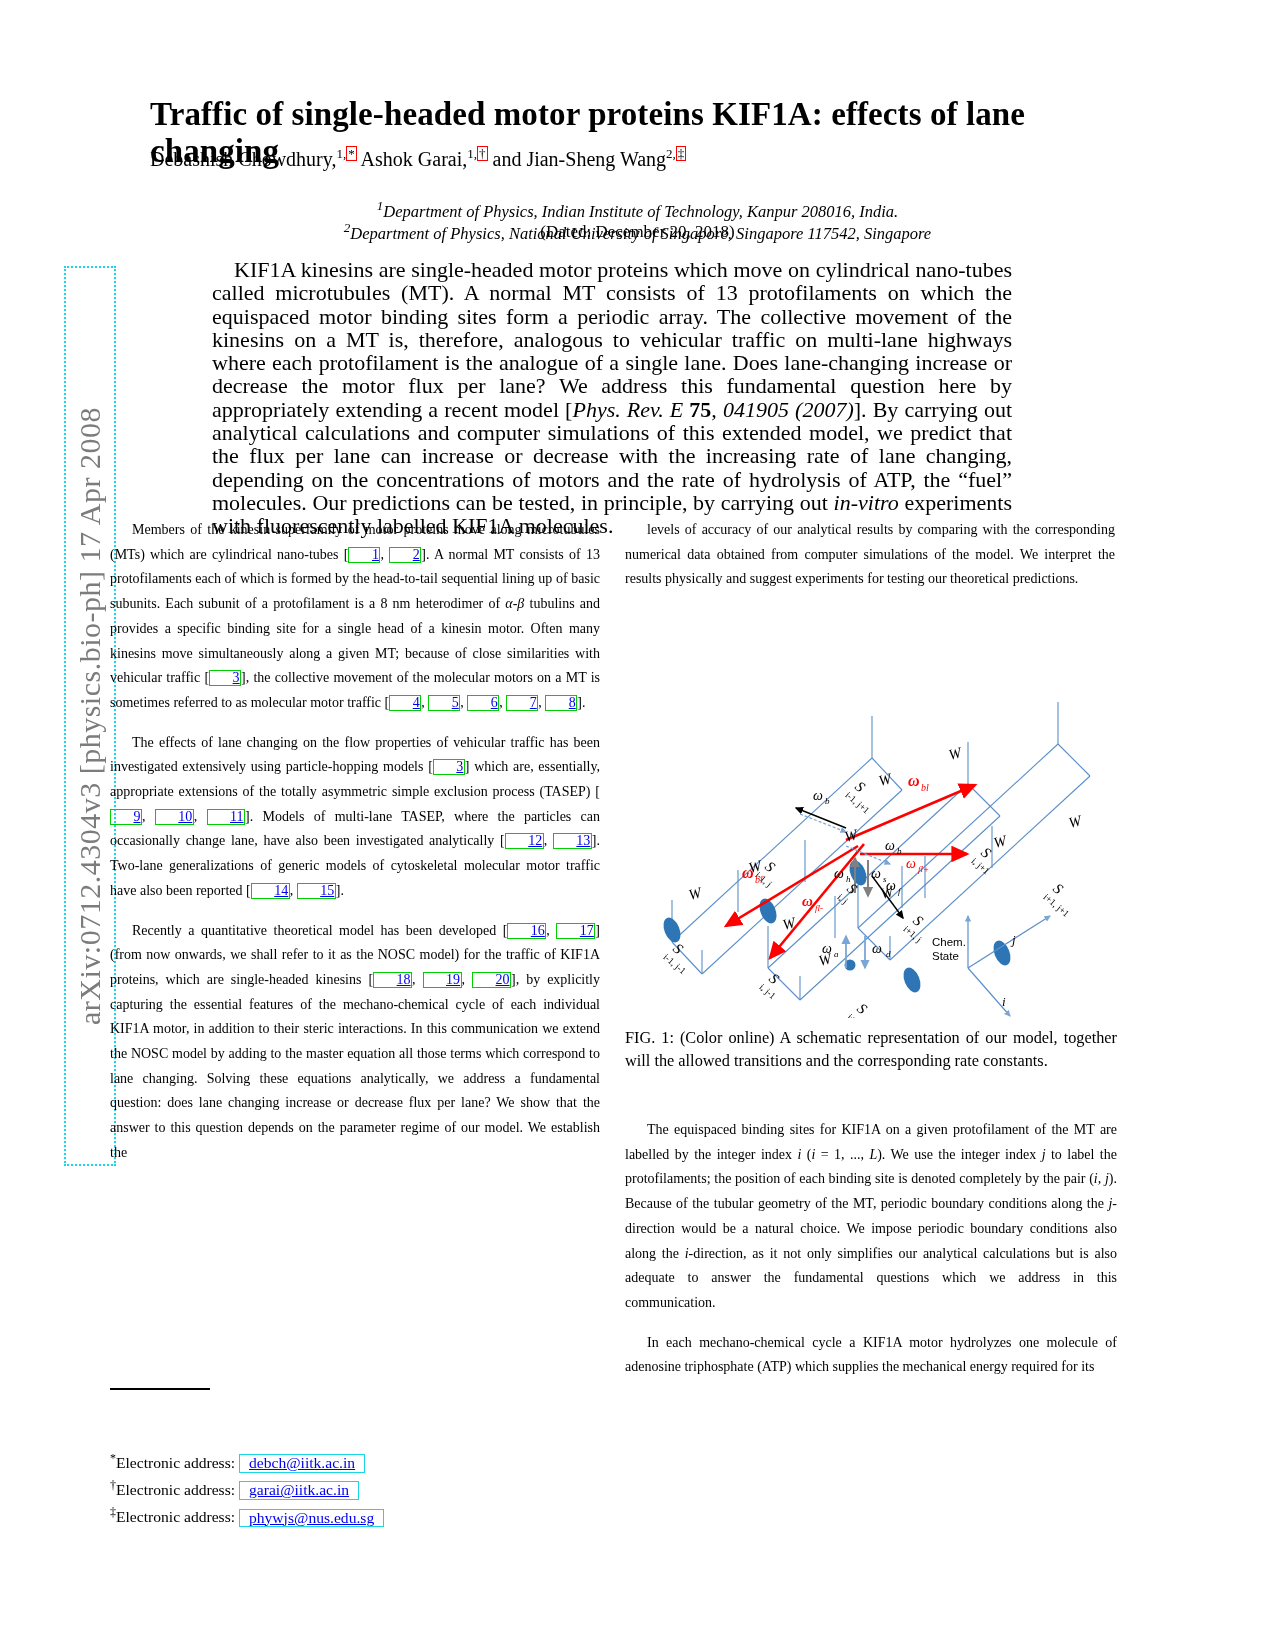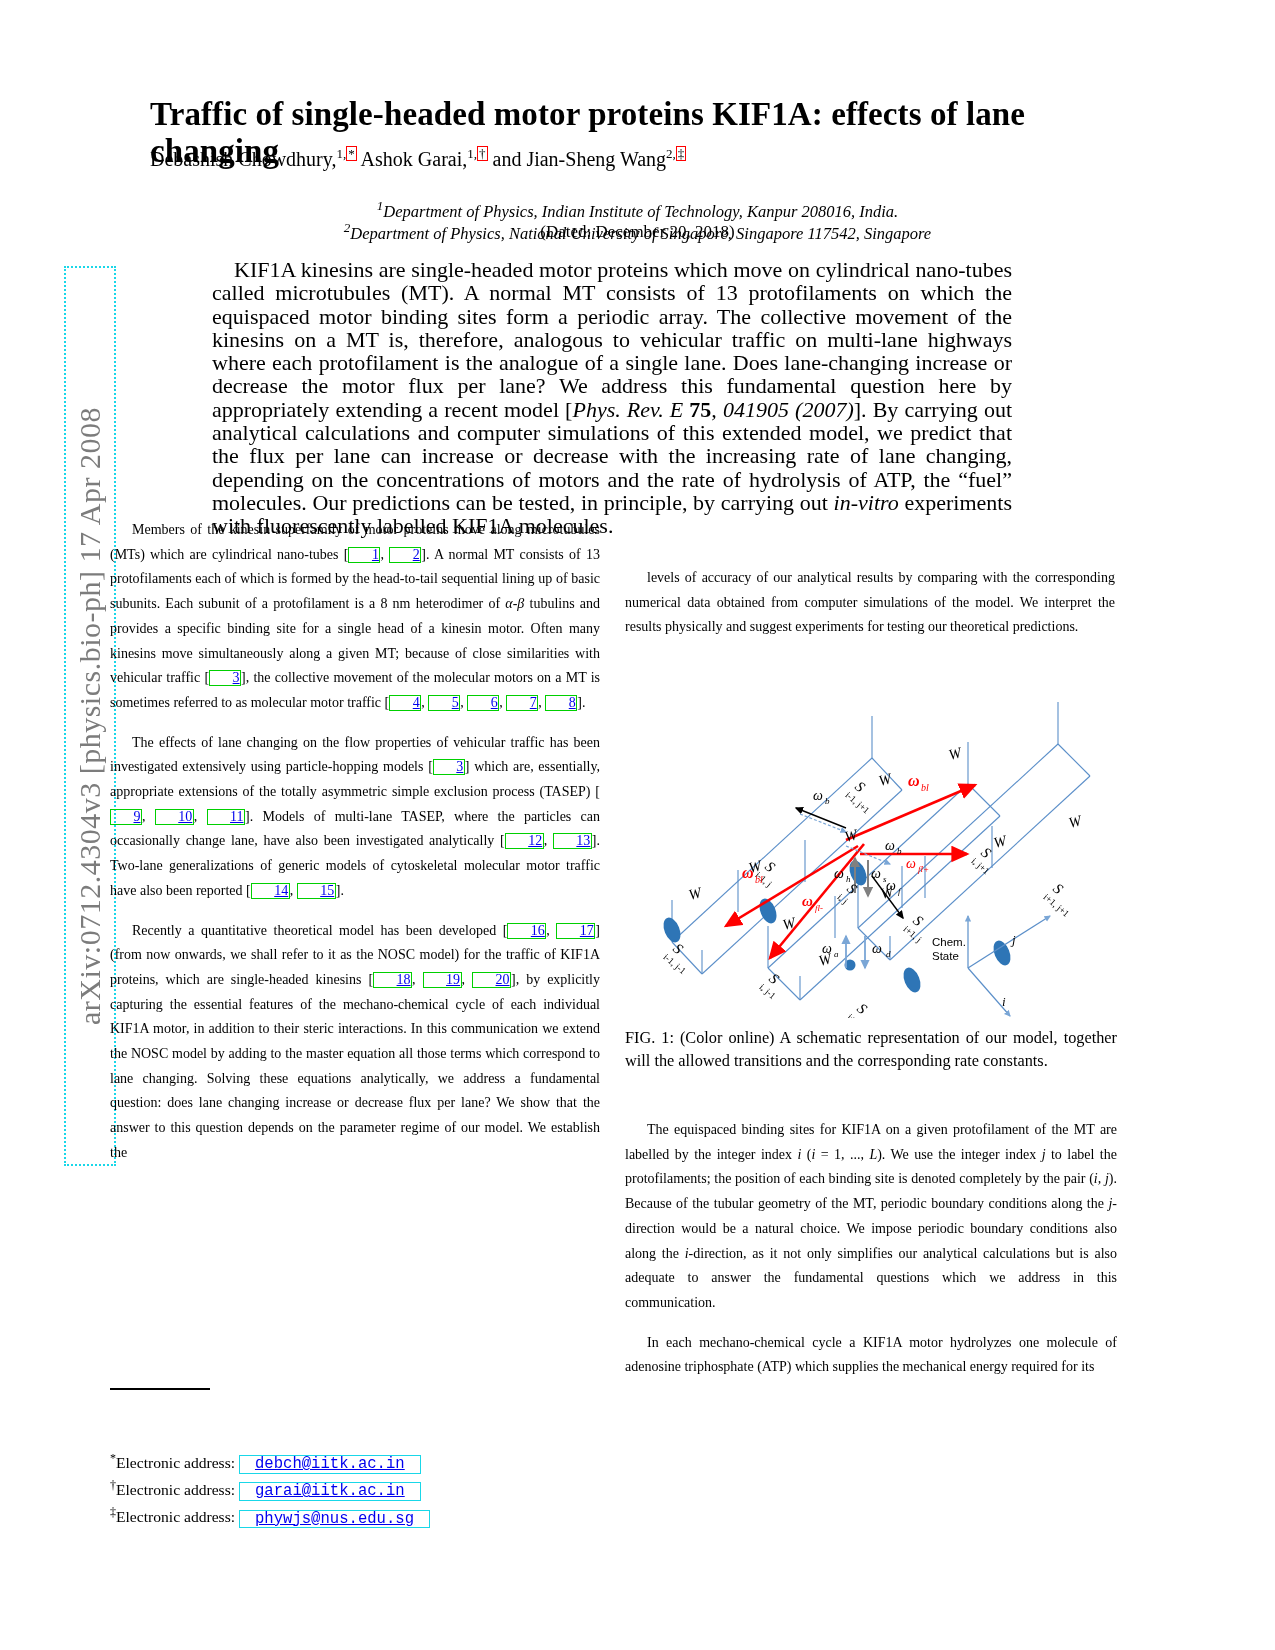--- a/index.html
+++ b/index.html
@@ -109,37 +109,36 @@
   .col {
     position: absolute;
     top: 518px;
     width: 490px;
     font-size: 14px;
     line-height: 24.7px;
     text-align: justify;
     text-justify: inter-word;
   }
   #col-left  { left: 110px;  height: 840px; }
-  #col-right { left: 625px;  height: 1080px; margin-top: 48px; }
+  #col-right { left: 625px;  height: 1080px; }
 
   .para { margin: 0 0 0 0; text-indent: 22px; }
   .para + .para { margin-top: 15px; }
 
   .cite {
     border: 1.6px solid #00d000;
     padding: 0 0.5px;
     display: inline-block;
     line-height: 1.0;
   }
   .mail {
     border: 1.6px solid #19d7e8;
-    padding: 0 15px;
+    padding: 0 9px;
     display: inline-block;
     line-height: 1.05;
-    font-family: Liberation Mono, monospace;
   }
 
   
   #footnote-rule {
     position: absolute;
     left: 110px;
     top: 1388px;
     width: 100px;
     height: 2px;
     background: #000;

